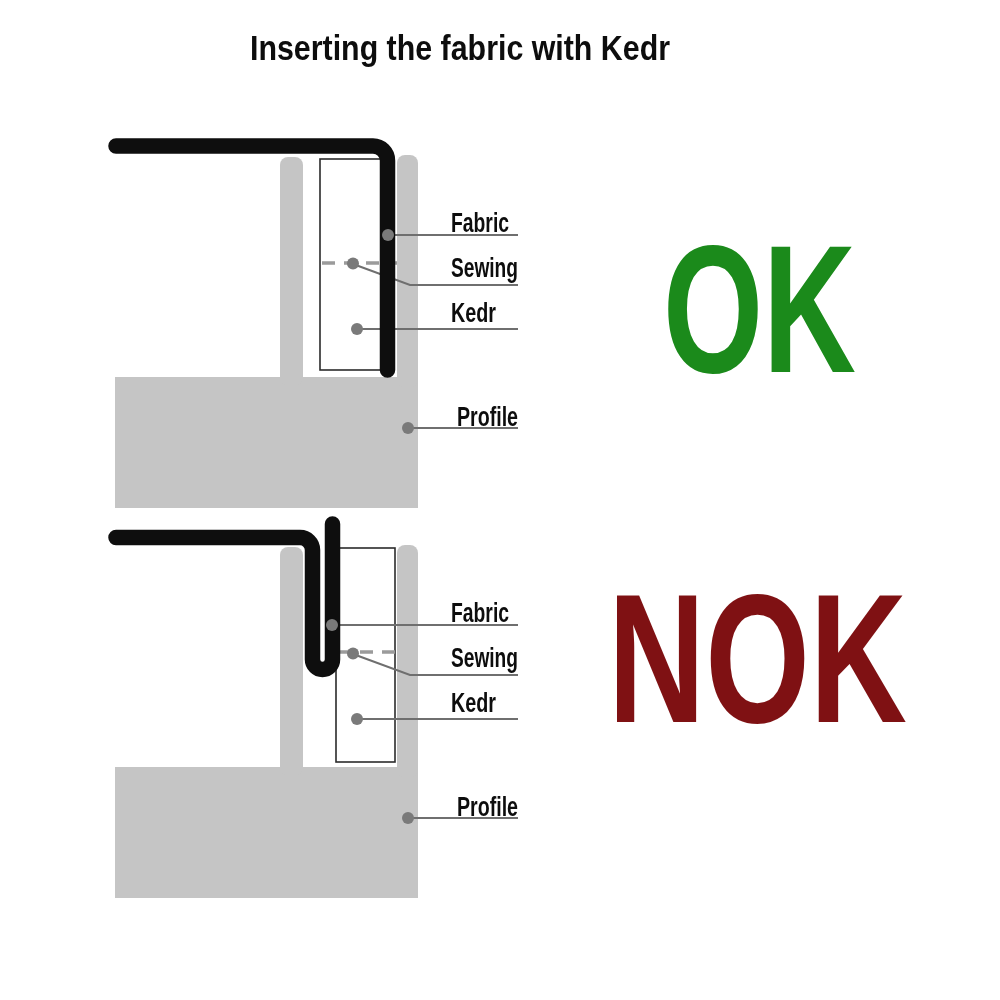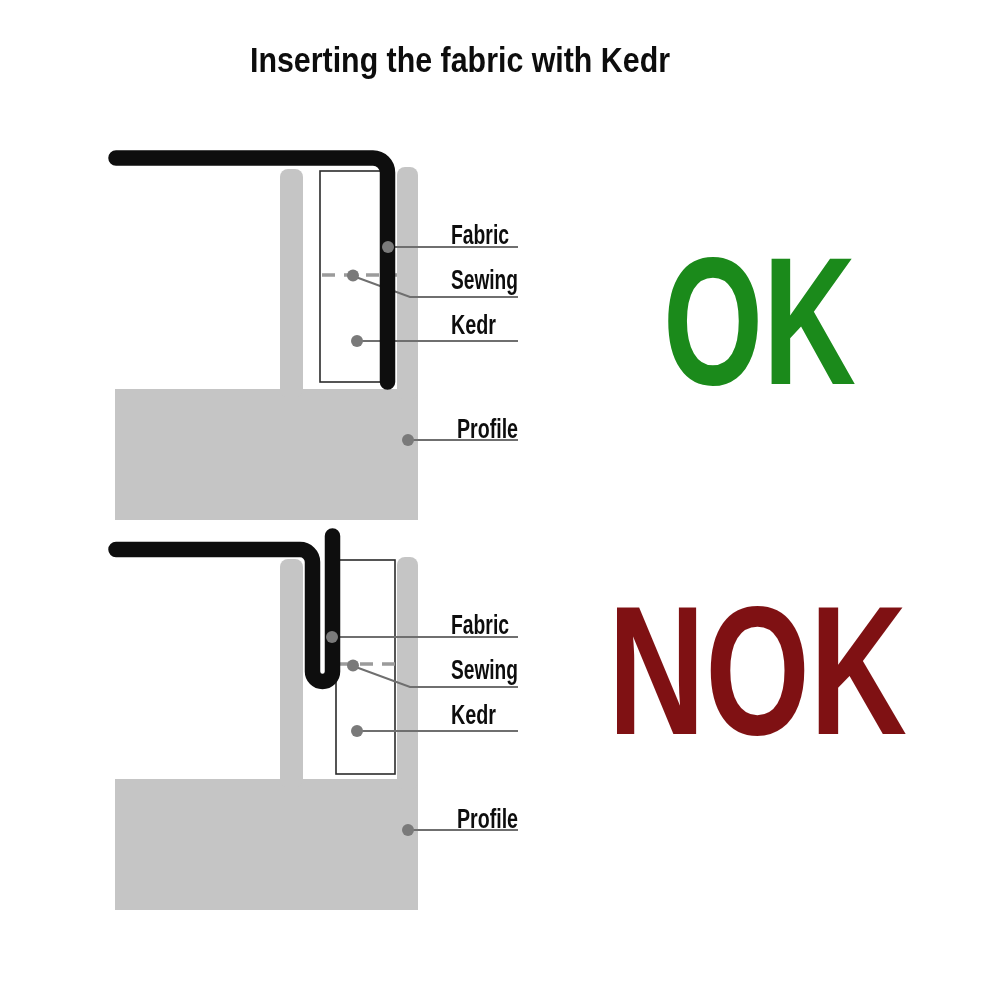--- a/index.html
+++ b/index.html
@@ -9,21 +9,21 @@
     --fabric-black:#0e0e0e;
     --callout-line-gray:#6f6f6f;
     --marker-dot-gray:#7a7a7a;
     --sewing-dash-gray:#9b9b9b;
     --kedr-outline:#2b2b2b;
     --text-black:#0d0d0d;
     --background-white:#ffffff;
   }
   html,body{margin:0;padding:0;background:var(--background-white);}
   .canvas{
-    position:relative;width:1000px;height:984px;margin:12px auto;
+    position:relative;width:1000px;height:984px;margin:0 auto;
     background:var(--background-white);overflow:hidden;
     font-family:"Liberation Sans",sans-serif;
   }
   svg{display:block;}
   .profile-shape{fill:var(--profile-gray);stroke:none;}
   .kedr-rect{fill:#ffffff;stroke:var(--kedr-outline);stroke-width:1.6;}
   .sewing-dash{stroke:var(--sewing-dash-gray);stroke-width:3.6;stroke-dasharray:13 9;fill:none;}
   .fabric-stroke{stroke:var(--fabric-black);stroke-width:15.5;fill:none;stroke-linecap:round;}
   .callout-line{stroke:var(--callout-line-gray);stroke-width:2;fill:none;}
   .marker-dot{fill:var(--marker-dot-gray);stroke:none;}

